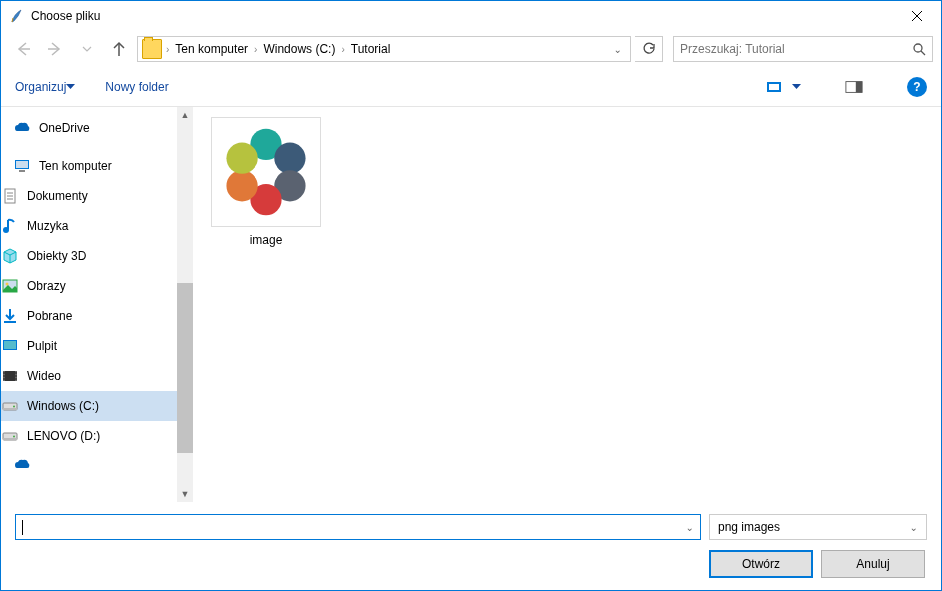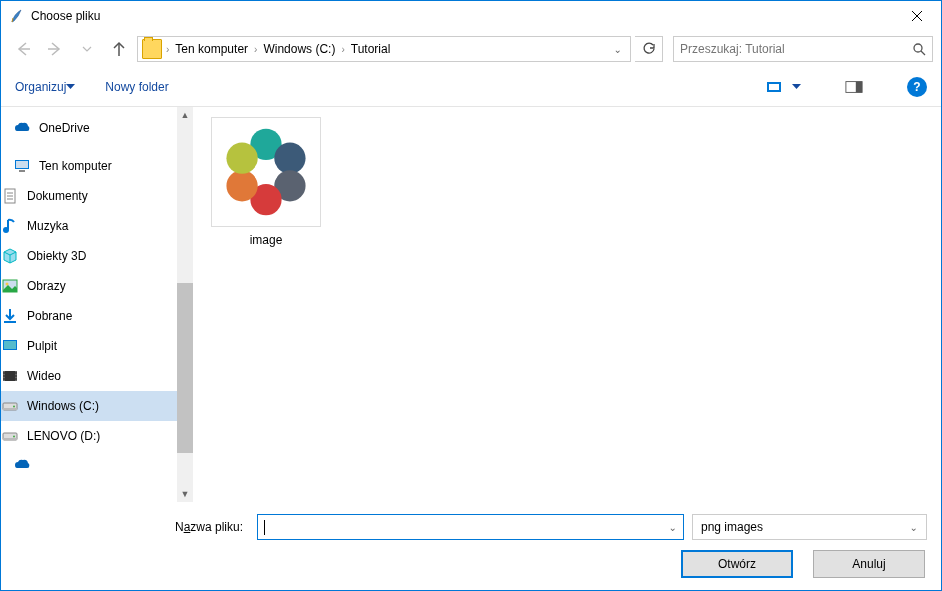--- a/index.html
+++ b/index.html
@@ -48,23 +48,23 @@
 .thumb-box { width: 110px; height: 110px; border: 1px solid #ddd; display: flex; align-items: center; justify-content: center; background: #fff; }
 .fileitem .fname { color: #000; }
 
 .bottombar { padding: 12px 14px; }
 .row { display: flex; align-items: center; gap: 8px; margin-bottom: 10px; }
 .row .lbl { width: 234px; text-align: right; padding-right: 6px; }
 .row .underline { text-decoration: underline; }
 .filename-input { flex: 1; height: 26px; border: 1px solid #0078d7; padding: 0 6px; outline: none; display: flex; align-items: center; position:relative;}
 .filename-input .caret { width:1px; height:15px; background:#000; }
 .filename-input .dd { margin-left: auto; color: #666; font-size: 10px;}
-.filter { width: 235px; height: 26px; border: 1px solid #ccc; padding: 0 8px; display: flex; align-items: center; justify-content: space-between; }
+.filter { width: 218px; height: 26px; border: 1px solid #ccc; padding: 0 8px; display: flex; align-items: center; justify-content: space-between; }
 .buttons { display: flex; justify-content: flex-end; gap: 8px; padding-right: 2px; }
-.btn { width: 112px; height: 28px; border: 1px solid #adadad; background: #e1e1e1; display: flex; align-items: center; justify-content: center; margin-left: 12px; }
+.btn { width: 104px; height: 28px; border: 1px solid #adadad; background: #e1e1e1; display: flex; align-items: center; justify-content: center; }
 .btn.primary { border: 2px solid #0078d7; background: #e1e1e1; }
 
 
 svg { display: block; }
 .ic-onedrive { fill: #0364b8; }
 </style>
 </head>
 <body>
 
 <div class="titlebar">
@@ -279,21 +279,20 @@
           </g>
         </svg>
       </div>
       <span class="fname">image</span>
     </div>
   </div>
 </div>
 
 <div class="bottombar">
   <div class="row">
-    <div class="lbl"><span>N</span><span class="underline">a</span><span>zwa pliku:</span></div>
     <div class="filename-input">
       <span class="caret"></span>
       <span></span>
       <span class="dd">⌄</span>
     </div>
     <div class="filter">
       <span>png images</span>
       <span style="font-size:10px;color:#666;">⌄</span>
     </div>
   </div>

